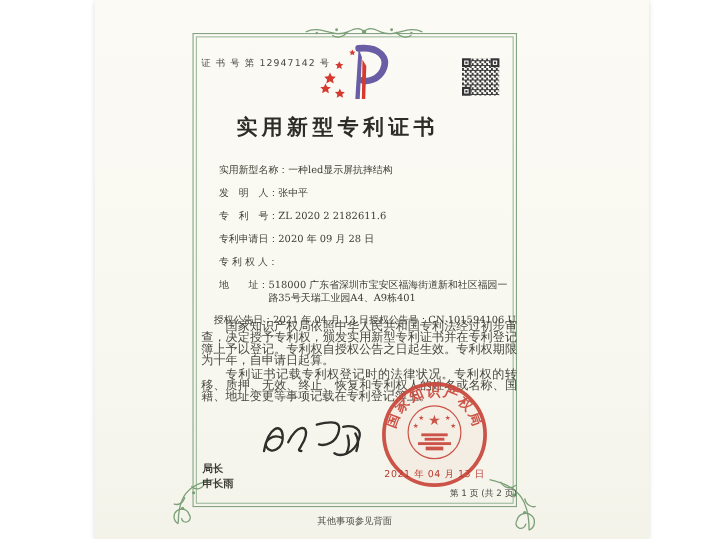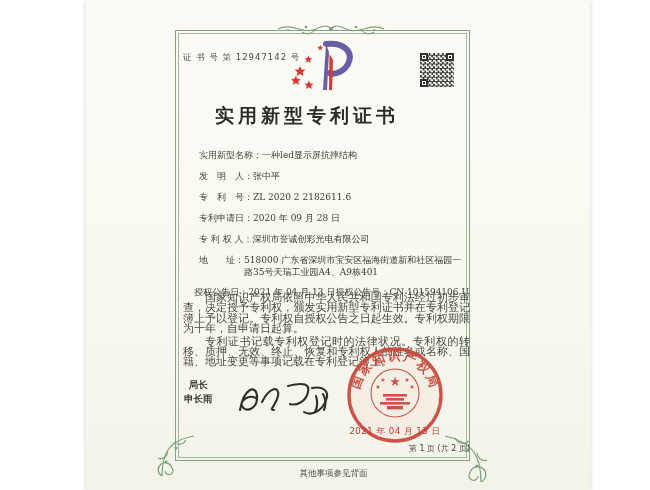--- a/index.html
+++ b/index.html
@@ -42,30 +42,30 @@
   .frow.addr{margin-bottom:4px;}
   .frow.addr .val{max-width:218px;}
   .grantrow{display:flex;justify-content:flex-end;margin-top:8px;line-height:12px;}
   .grantrow .pair{white-space:nowrap;}
   
   .paras{position:absolute;left:97px;top:292px;width:287px;font-size:11px;
          line-height:10.4px;color:#474740;text-align:justify;
          font-family:Liberation Serif, serif;}
   .paras p{margin:0 0 2px 0;text-indent:2em;}
   
-  .director{position:absolute;left:98px;top:378px;font-size:9.5px;line-height:14px;
-            color:#3a3a33;font-weight:bold;text-align:center;}
+  .director{position:absolute;left:98px;top:420px;font-size:9.5px;line-height:14px;
+            color:#3a3a33;font-weight:bold;}
   .sig{position:absolute;left:140px;top:376px;width:115px;height:52px;}
   
   .seal{position:absolute;left:258px;top:344px;width:102px;height:102px;opacity:.92;}
   .sealdate{position:absolute;left:254px;top:426px;width:110px;text-align:center;
             font-size:8.6px;color:#bb3a2f;letter-spacing:.5px;}
   .pageno{position:absolute;left:89px;top:443px;width:295px;text-align:right;
           font-size:8px;color:#4a4a42;}
-  .backnote{position:absolute;left:100px;top:468px;width:295px;text-align:center;
+  .backnote{position:absolute;left:89px;top:468px;width:295px;text-align:center;
             font-size:8.5px;color:#50504a;font-family:"DejaVu Serif","Liberation Serif",serif;}
 </style>
 </head>
 <body>
 
 <div class="stage">
   <div class="paper">
 
     <div class="frame"></div>
 
@@ -150,21 +150,20 @@
       <div class="frow">
         <span class="lab">专　利　号：</span>
         <span class="val">ZL 2020 2 2182611.6</span>
       </div>
       <div class="frow">
         <span class="lab">专利申请日：</span>
         <span class="val">2020 年 09 月 28 日</span>
       </div>
       <div class="frow">
         <span class="lab">专 利 权 人：</span>
-        <span class="val">深圳市誉诚创彩光电有限公司</span>
       </div>
       <div class="frow addr">
         <span class="lab">地　　址：</span>
         <span class="val">518000 广东省深圳市宝安区福海街道新和社区福园一路35号天瑞工业园A4、A9栋401</span>
       </div>
       <div class="grantrow">
         <span class="pair"><span>授权公告日：</span><span>2021 年 04 月 13 日</span></span>
         <span class="pair"><span>授权公告号：</span><span>CN 101594106 U</span></span>
       </div>
     </div>

